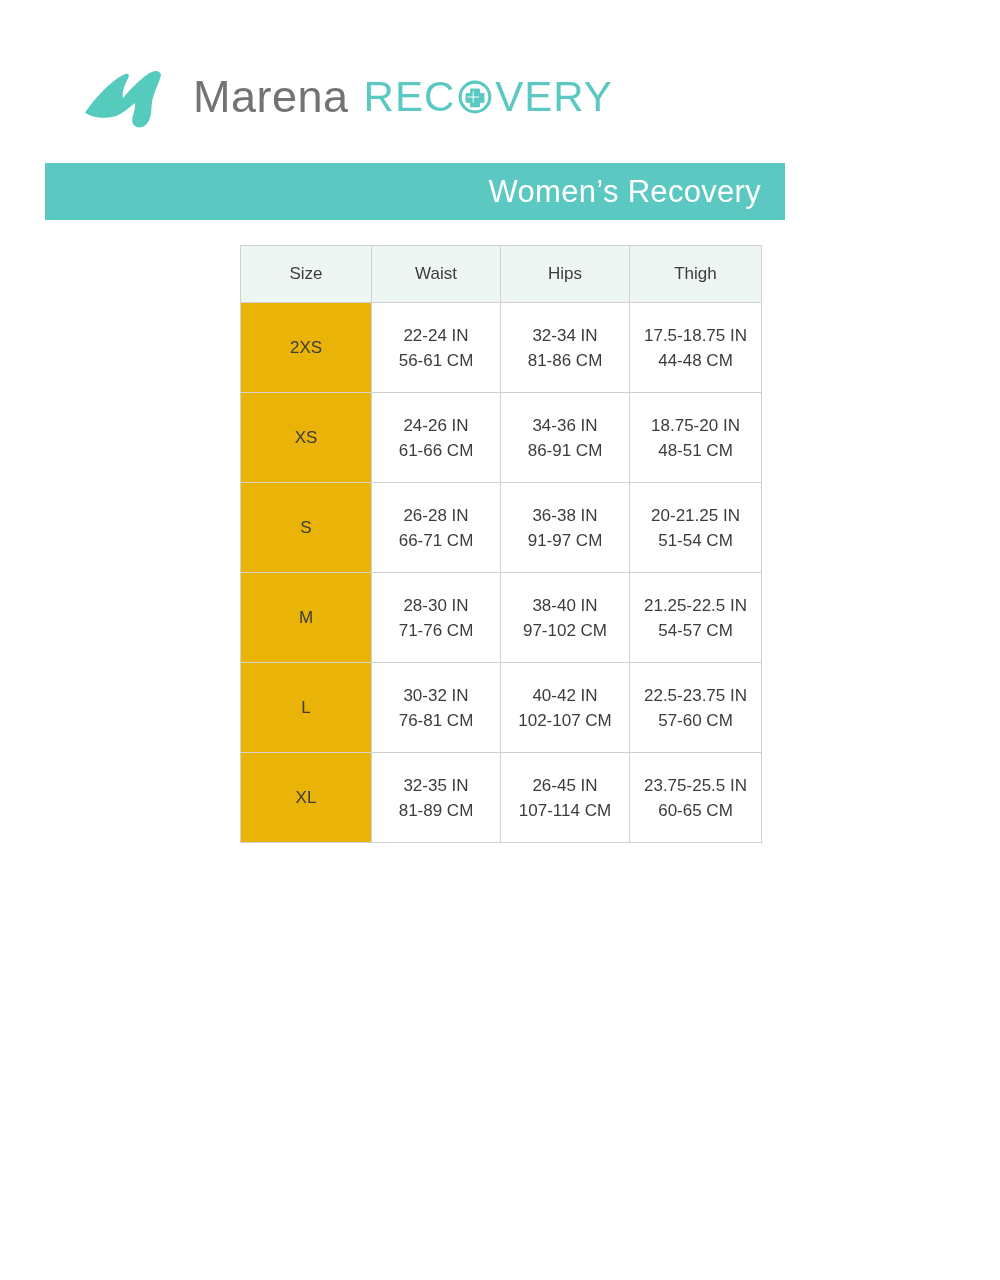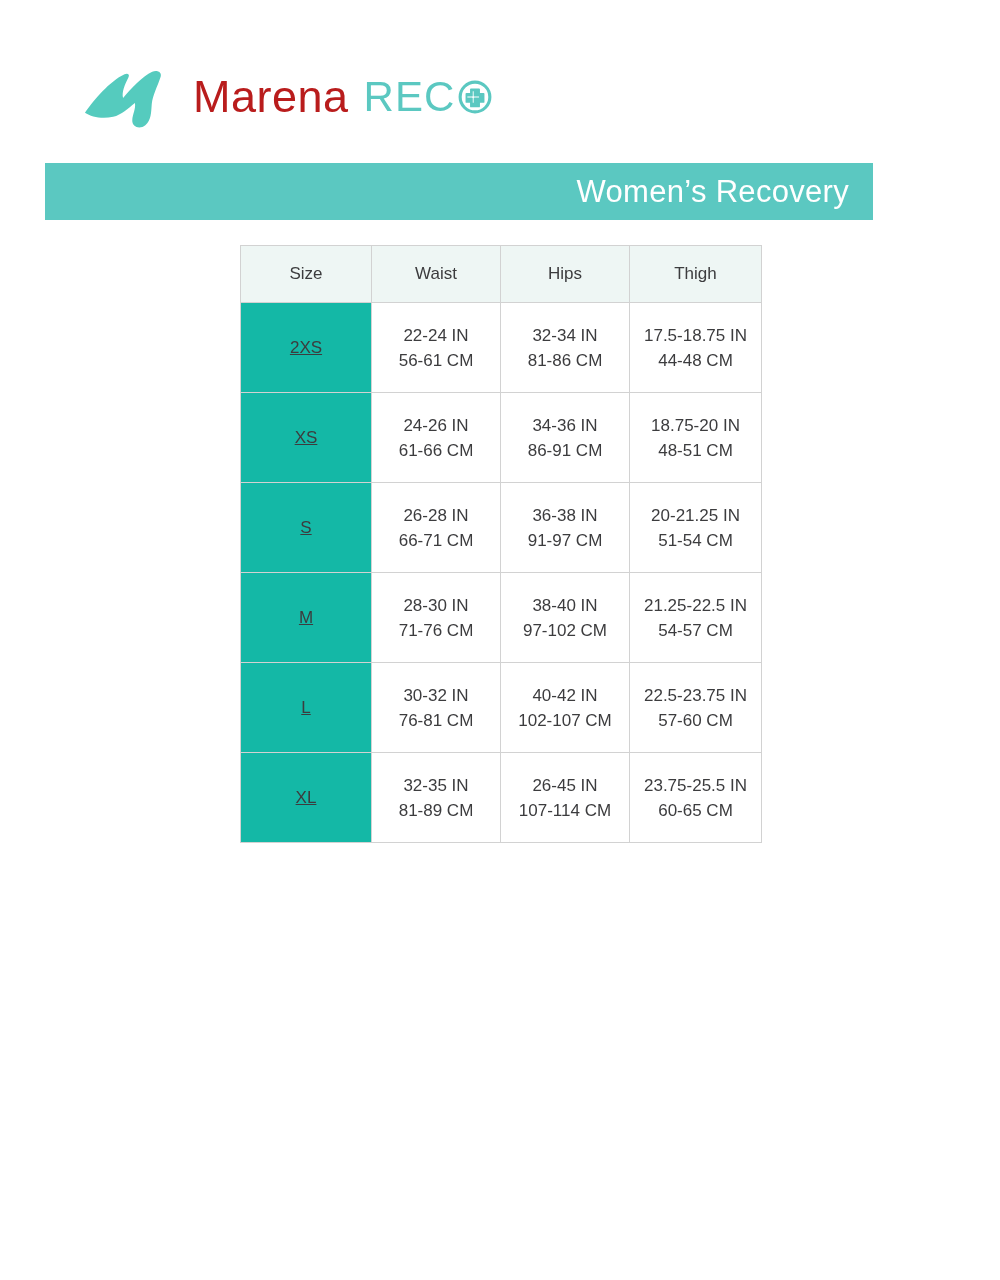--- a/index.html
+++ b/index.html
@@ -17,40 +17,40 @@
     position: absolute;
     left: 82px;
     top: 58px;
     height: 78px;
     display: flex;
     align-items: center;
   }
   .swoosh-svg { width: 94px; height: 72px; display: block; }
   .brand-name {
     font-size: 45px;
-    color: #b91c1c;
+    color: #737373;
     margin-left: 17px;
     letter-spacing: 0.5px;
   }
   .product-name {
     font-size: 42px;
     color: #5bc8c1;
     margin-left: 15px;
     letter-spacing: 1px;
     display: flex;
     align-items: center;
   }
   .o-cross-svg { width: 36px; height: 36px; margin: 0 2px; display: block; }
 
   
   .banner {
     position: absolute;
     left: 45px;
     top: 163px;
-    width: 828px;
+    width: 740px;
     height: 57px;
     background: #5bc8c1;
     box-sizing: border-box;
     display: flex;
     align-items: center;
     justify-content: flex-end;
     padding-right: 24px;
   }
   .banner-title {
     color: #ffffff;
@@ -74,21 +74,21 @@
     color: #3c3c3e;
     font-size: 17px;
     font-weight: normal;
     padding: 0;
   }
   .size-chart th {
     height: 56px;
     background: #eef6f4;
   }
   .size-chart td { height: 89px; background: #ffffff; line-height: 25px; }
-  .size-chart td.size-cell { background: #14b8a6; text-decoration: underline; }
+  .size-chart td.size-cell { background: #eab308; }
   .col-size  { width: 131px; }
   .col-waist { width: 129px; }
   .col-hips  { width: 129px; }
   .col-thigh { width: 132px; }
 </style>
 </head>
 <body>
 
 <div class="logo-row">
   <svg class="swoosh-svg" viewBox="0 0 95 70" aria-hidden="true">
@@ -106,20 +106,21 @@
       C 21 57.5, 9.5 55.5, 3 51 Z"></path>
   </svg>
   <span class="brand-name">Marena</span>
   <span class="product-name">
     <span>REC</span>
     <svg class="o-cross-svg" viewBox="0 0 40 40" aria-hidden="true">
       <circle cx="20" cy="20" r="16.5" fill="none" stroke="#5bc8c1" stroke-width="3.5"></circle>
       <path fill="#5bc8c1" d="M15.5 10.5 h9 a1 1 0 0 1 1 1 v4 h4 a1 1 0 0 1 1 1 v9 a1 1 0 0 1 -1 1 h-4 v4 a1 1 0 0 1 -1 1 h-9 a1 1 0 0 1 -1 -1 v-4 h-4 a1 1 0 0 1 -1 -1 v-9 a1 1 0 0 1 1 -1 h4 v-4 a1 1 0 0 1 1 -1 z
       M17.5 13.5 v5 a1 1 0 0 1 -1 1 h-5 v1 h5 a1 1 0 0 1 1 1 v5 h1 v-5 a1 1 0 0 1 1 -1 h5 v-1 h-5 a1 1 0 0 1 -1 -1 v-5 z" fill-rule="evenodd"></path>
     </svg>
+    <span>VERY</span>
   </span>
 </div>
 
 <div class="banner">
   <span class="banner-title">Women’s Recovery</span>
 </div>
 
 <table class="size-chart">
   <colgroup>
     <col class="col-size">

